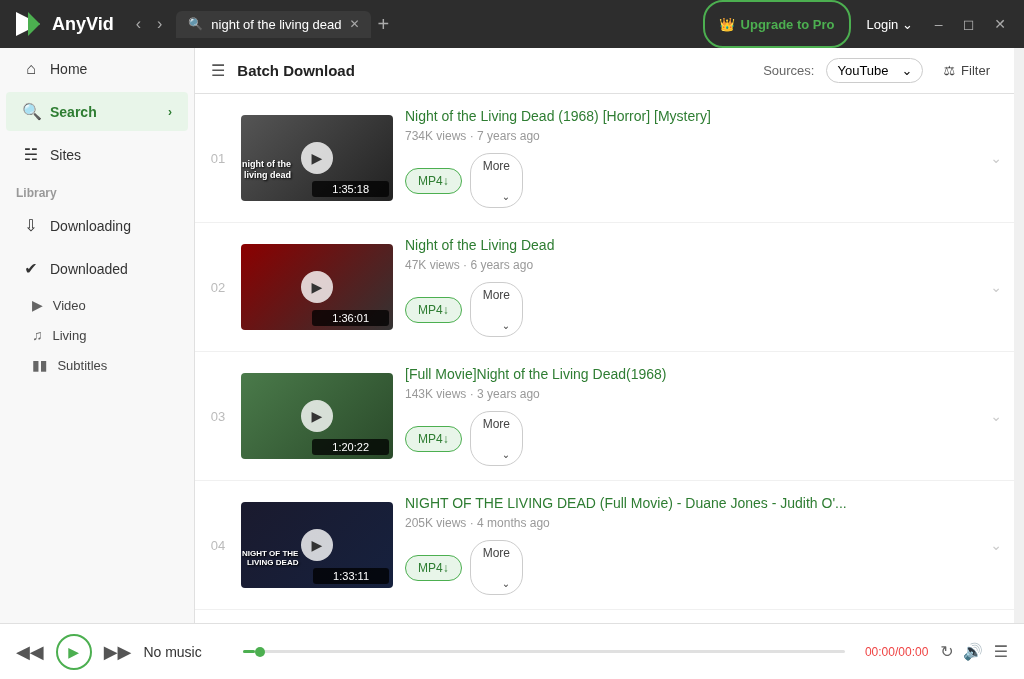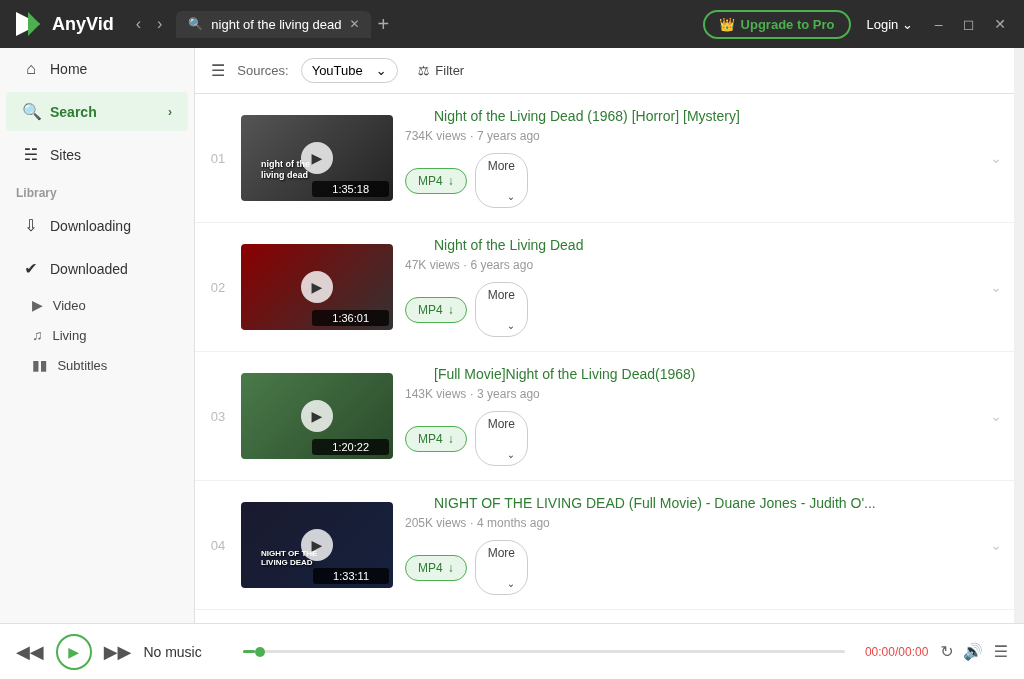--- a/index.html
+++ b/index.html
@@ -3,21 +3,20 @@
   <meta charset="utf-8">
   <style>
     * { margin: 0; padding: 0; box-sizing: border-box; }
     body { font-family: -apple-system, BlinkMacSystemFont, 'Segoe UI', sans-serif; background: #fff; width: 1024px; height: 679px; overflow: hidden; display: flex; flex-direction: column; }
 
     
     .titlebar {
       background: #2d2d2d;
       height: 48px;
       display: flex;
-      align-items: center;
       padding: 0 12px;
       gap: 8px;
       flex-shrink: 0;
     }
     .logo-area {
       display: flex;
       align-items: center;
       gap: 8px;
       margin-right: 8px;
     }
@@ -288,21 +287,20 @@
     }
     .result-title {
       font-size: 14px;
       color: #2e7d32;
       font-weight: 500;
       margin-bottom: 5px;
       white-space: nowrap;
       overflow: hidden;
       text-overflow: ellipsis;
       cursor: pointer;
-      margin-left: 29px;
     }
     .result-meta {
       font-size: 12px;
       color: #999;
       margin-bottom: 10px;
     }
     .result-actions {
       display: flex;
       align-items: center;
       gap: 8px;
@@ -310,21 +308,20 @@
     .mp4-btn {
       background: #e8f5e9;
       border: 1px solid #4caf50;
       color: #2e7d32;
       border-radius: 20px;
       padding: 5px 12px;
       font-size: 12px;
       cursor: pointer;
       display: flex;
       align-items: flex-end;
-      gap: 5px;
       font-weight: 500;
     }
     .more-btn {
       background: #fff;
       border: 1px solid #ccc;
       color: #444;
       border-radius: 20px;
       padding: 5px 12px;
       font-size: 12px;
       cursor: pointer;
@@ -426,27 +423,28 @@
       border: none;
       cursor: pointer;
       font-size: 16px;
       color: #666;
     }
 
     
     .thumb-text {
       position: absolute;
       bottom: 20px;
-      left: 20px;
+      left: 1px;
       color: #fff;
       font-size: 9px;
       font-weight: bold;
       text-shadow: 1px 1px 2px #000;
       max-width: 140px;
       line-height: 1.2;
+      text-align: right;
     }
   </style>
 </head>
 <body>
 
 <div class="titlebar">
   <div class="logo-area">
     <svg class="logo-icon" viewBox="0 0 32 32">
       <polygon points="4,4 28,16 4,28" fill="white"></polygon>
       <polygon points="16,4 28,16 16,28" fill="#4caf50"></polygon>
@@ -519,20 +517,21 @@
     <div class="sidebar-sub-item">
       <span class="sidebar-sub-icon">▮▮</span>
       <span>Subtitles</span>
     </div>
   </div>
 
   <div class="content">
 
     <div class="content-header">
       <span class="batch-icon">☰</span>
+      <span class="batch-label">Batch Download</span>
       <span class="sources-label">Sources:</span>
       <div class="sources-select">
         <span>YouTube</span>
         <span>⌄</span>
       </div>
       <div class="filter-btn">
         <span>⚖</span>
         <span>Filter</span>
       </div>
     </div>

